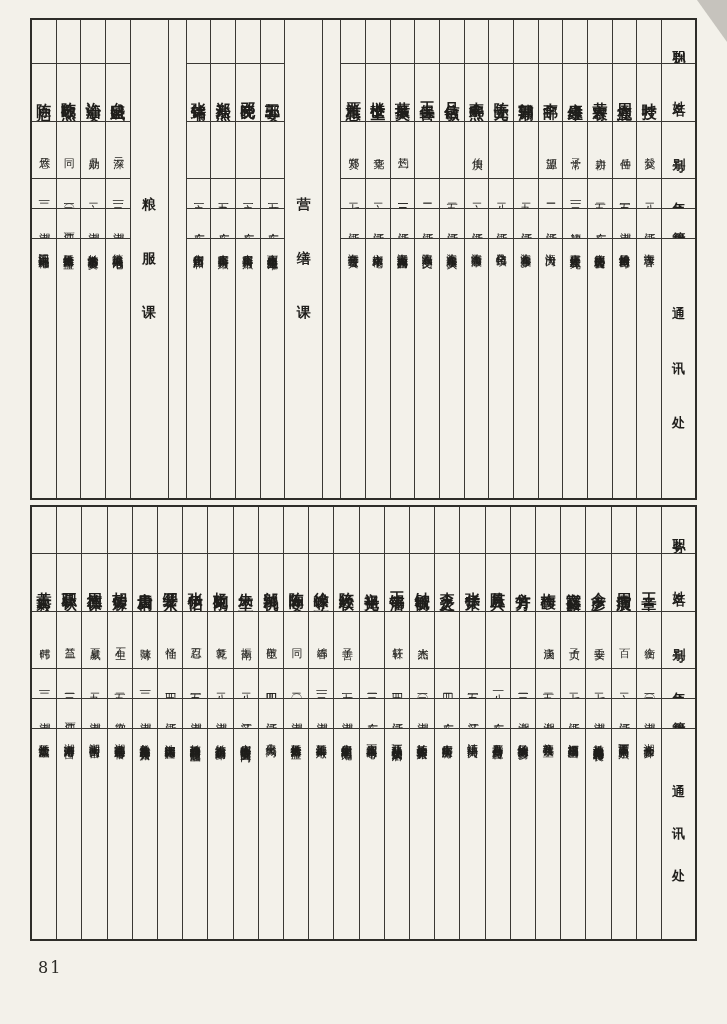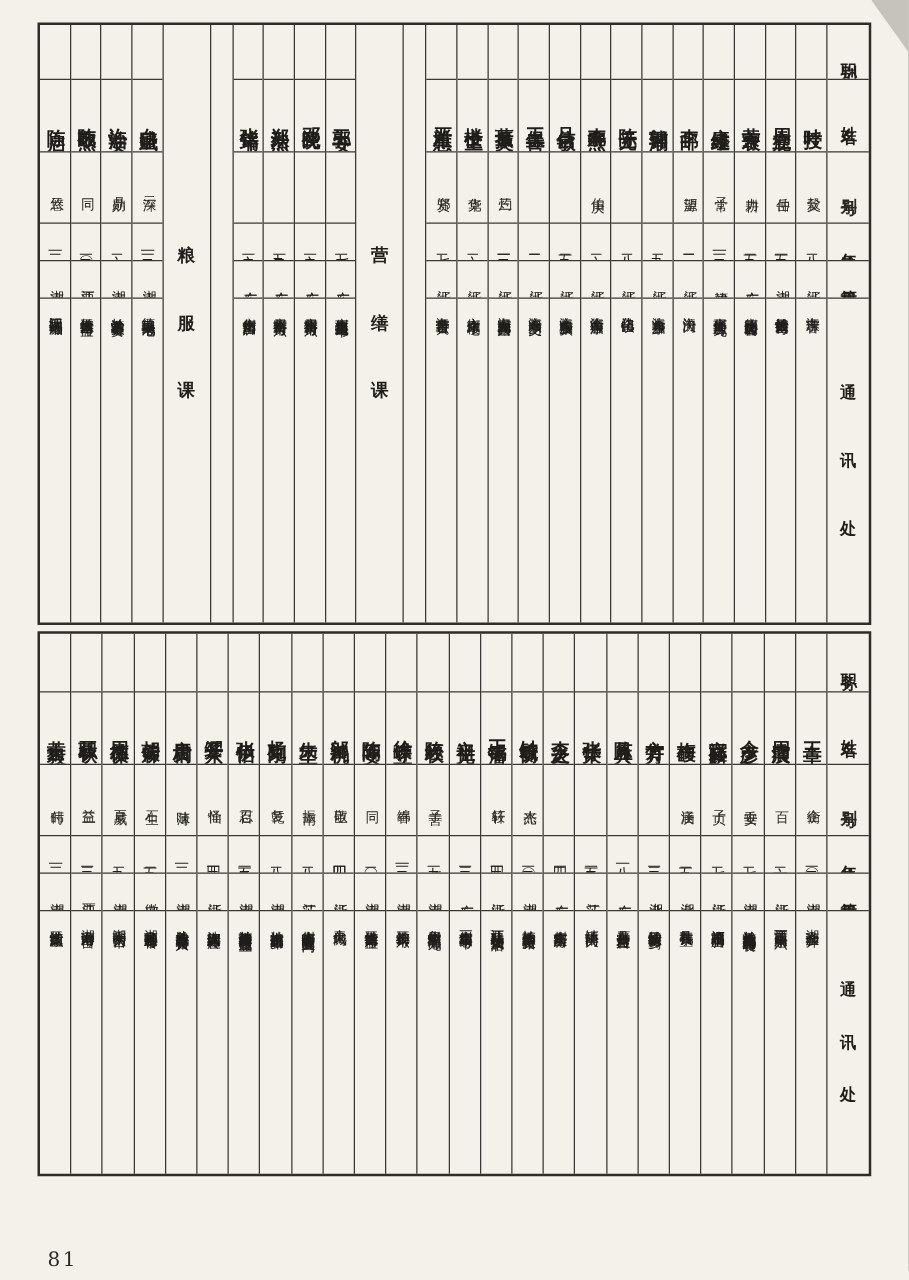--- a/index.html
+++ b/index.html
@@ -75,21 +75,21 @@
   .headcol .c-ad{flex-direction:column;justify-content:space-evenly;align-items:center;padding:30px 0;}
   .hchar{font-size:13px;font-weight:600;}
 
   .sec-label{
     display:flex;flex-direction:column;align-items:center;gap:36px;
     font-size:14px;font-weight:600;
   }
   .page-num{
     position:absolute;left:38px;top:958px;
     font-family:"DejaVu Serif",serif;
-    font-size:16px;color:#2b2a26;letter-spacing:2px;margin-top:40px;
+    font-size:16px;color:#2b2a26;letter-spacing:2px;
   }
 </style>
 </head>
 <body>
 
 <div class="page">
   <div class="corner-shade"></div>
   <div class="roster t-top" id="table-top">
       <div class="col headcol">
         <div class="cell c-duty">

